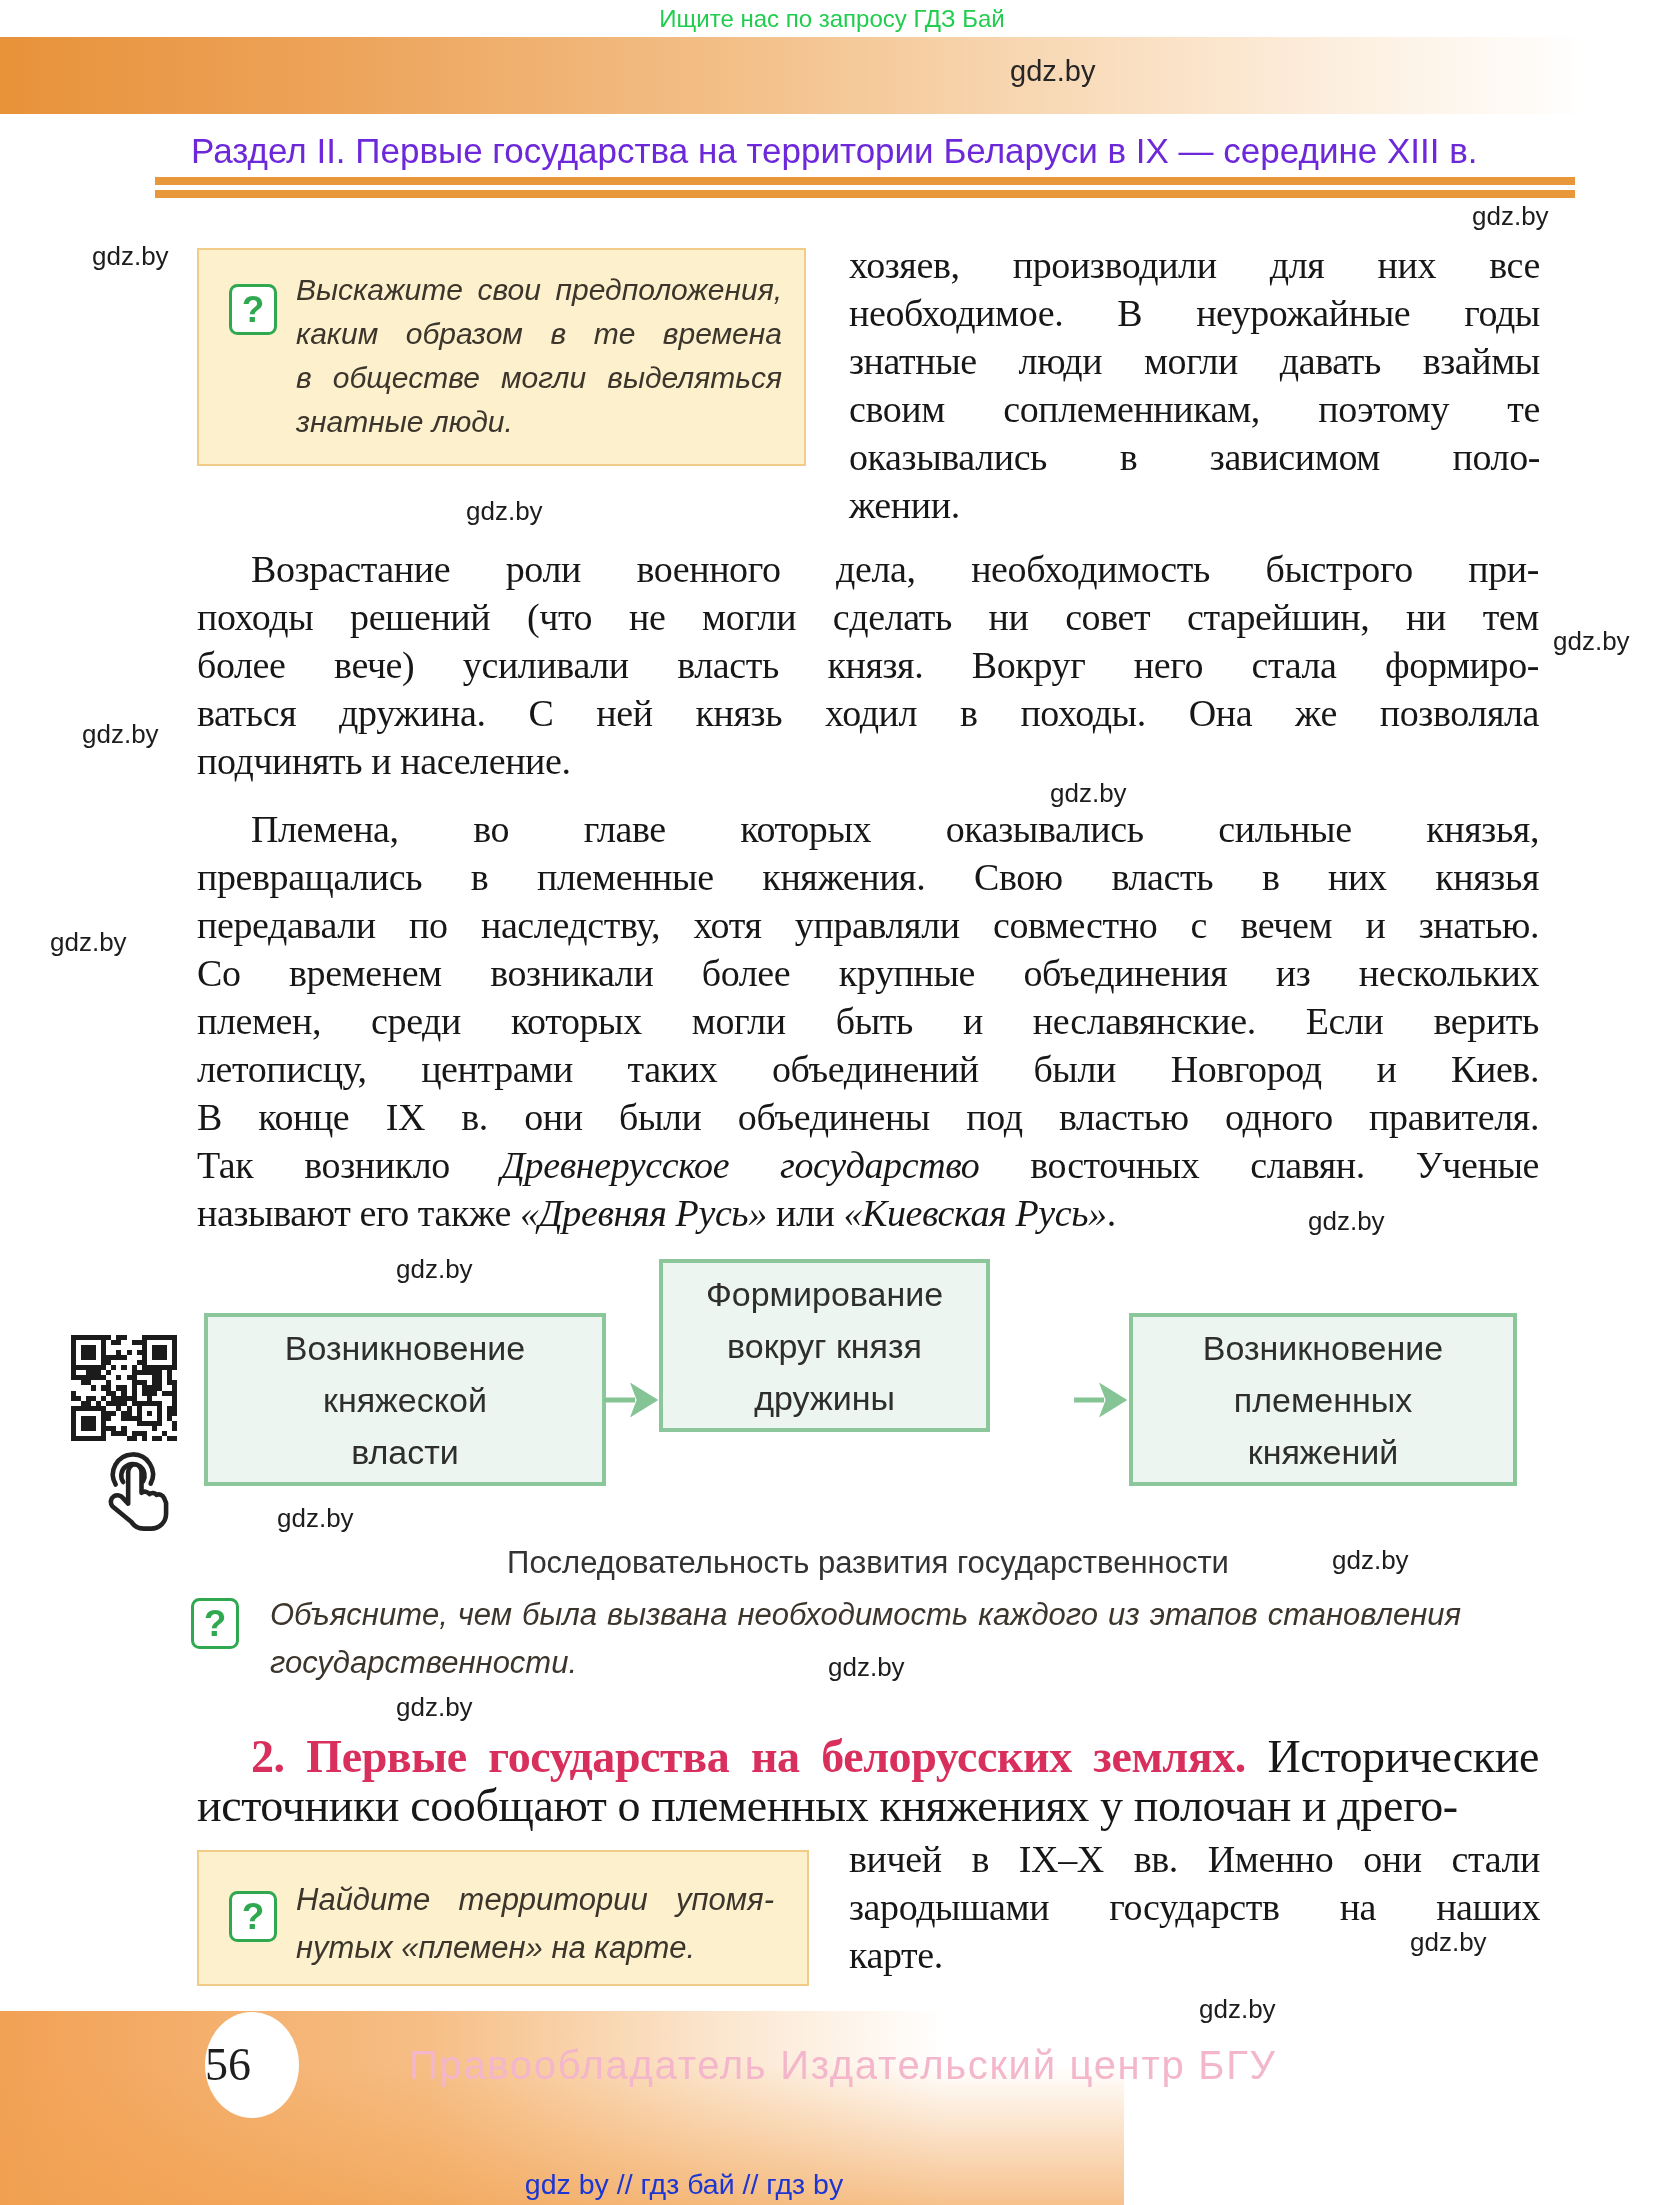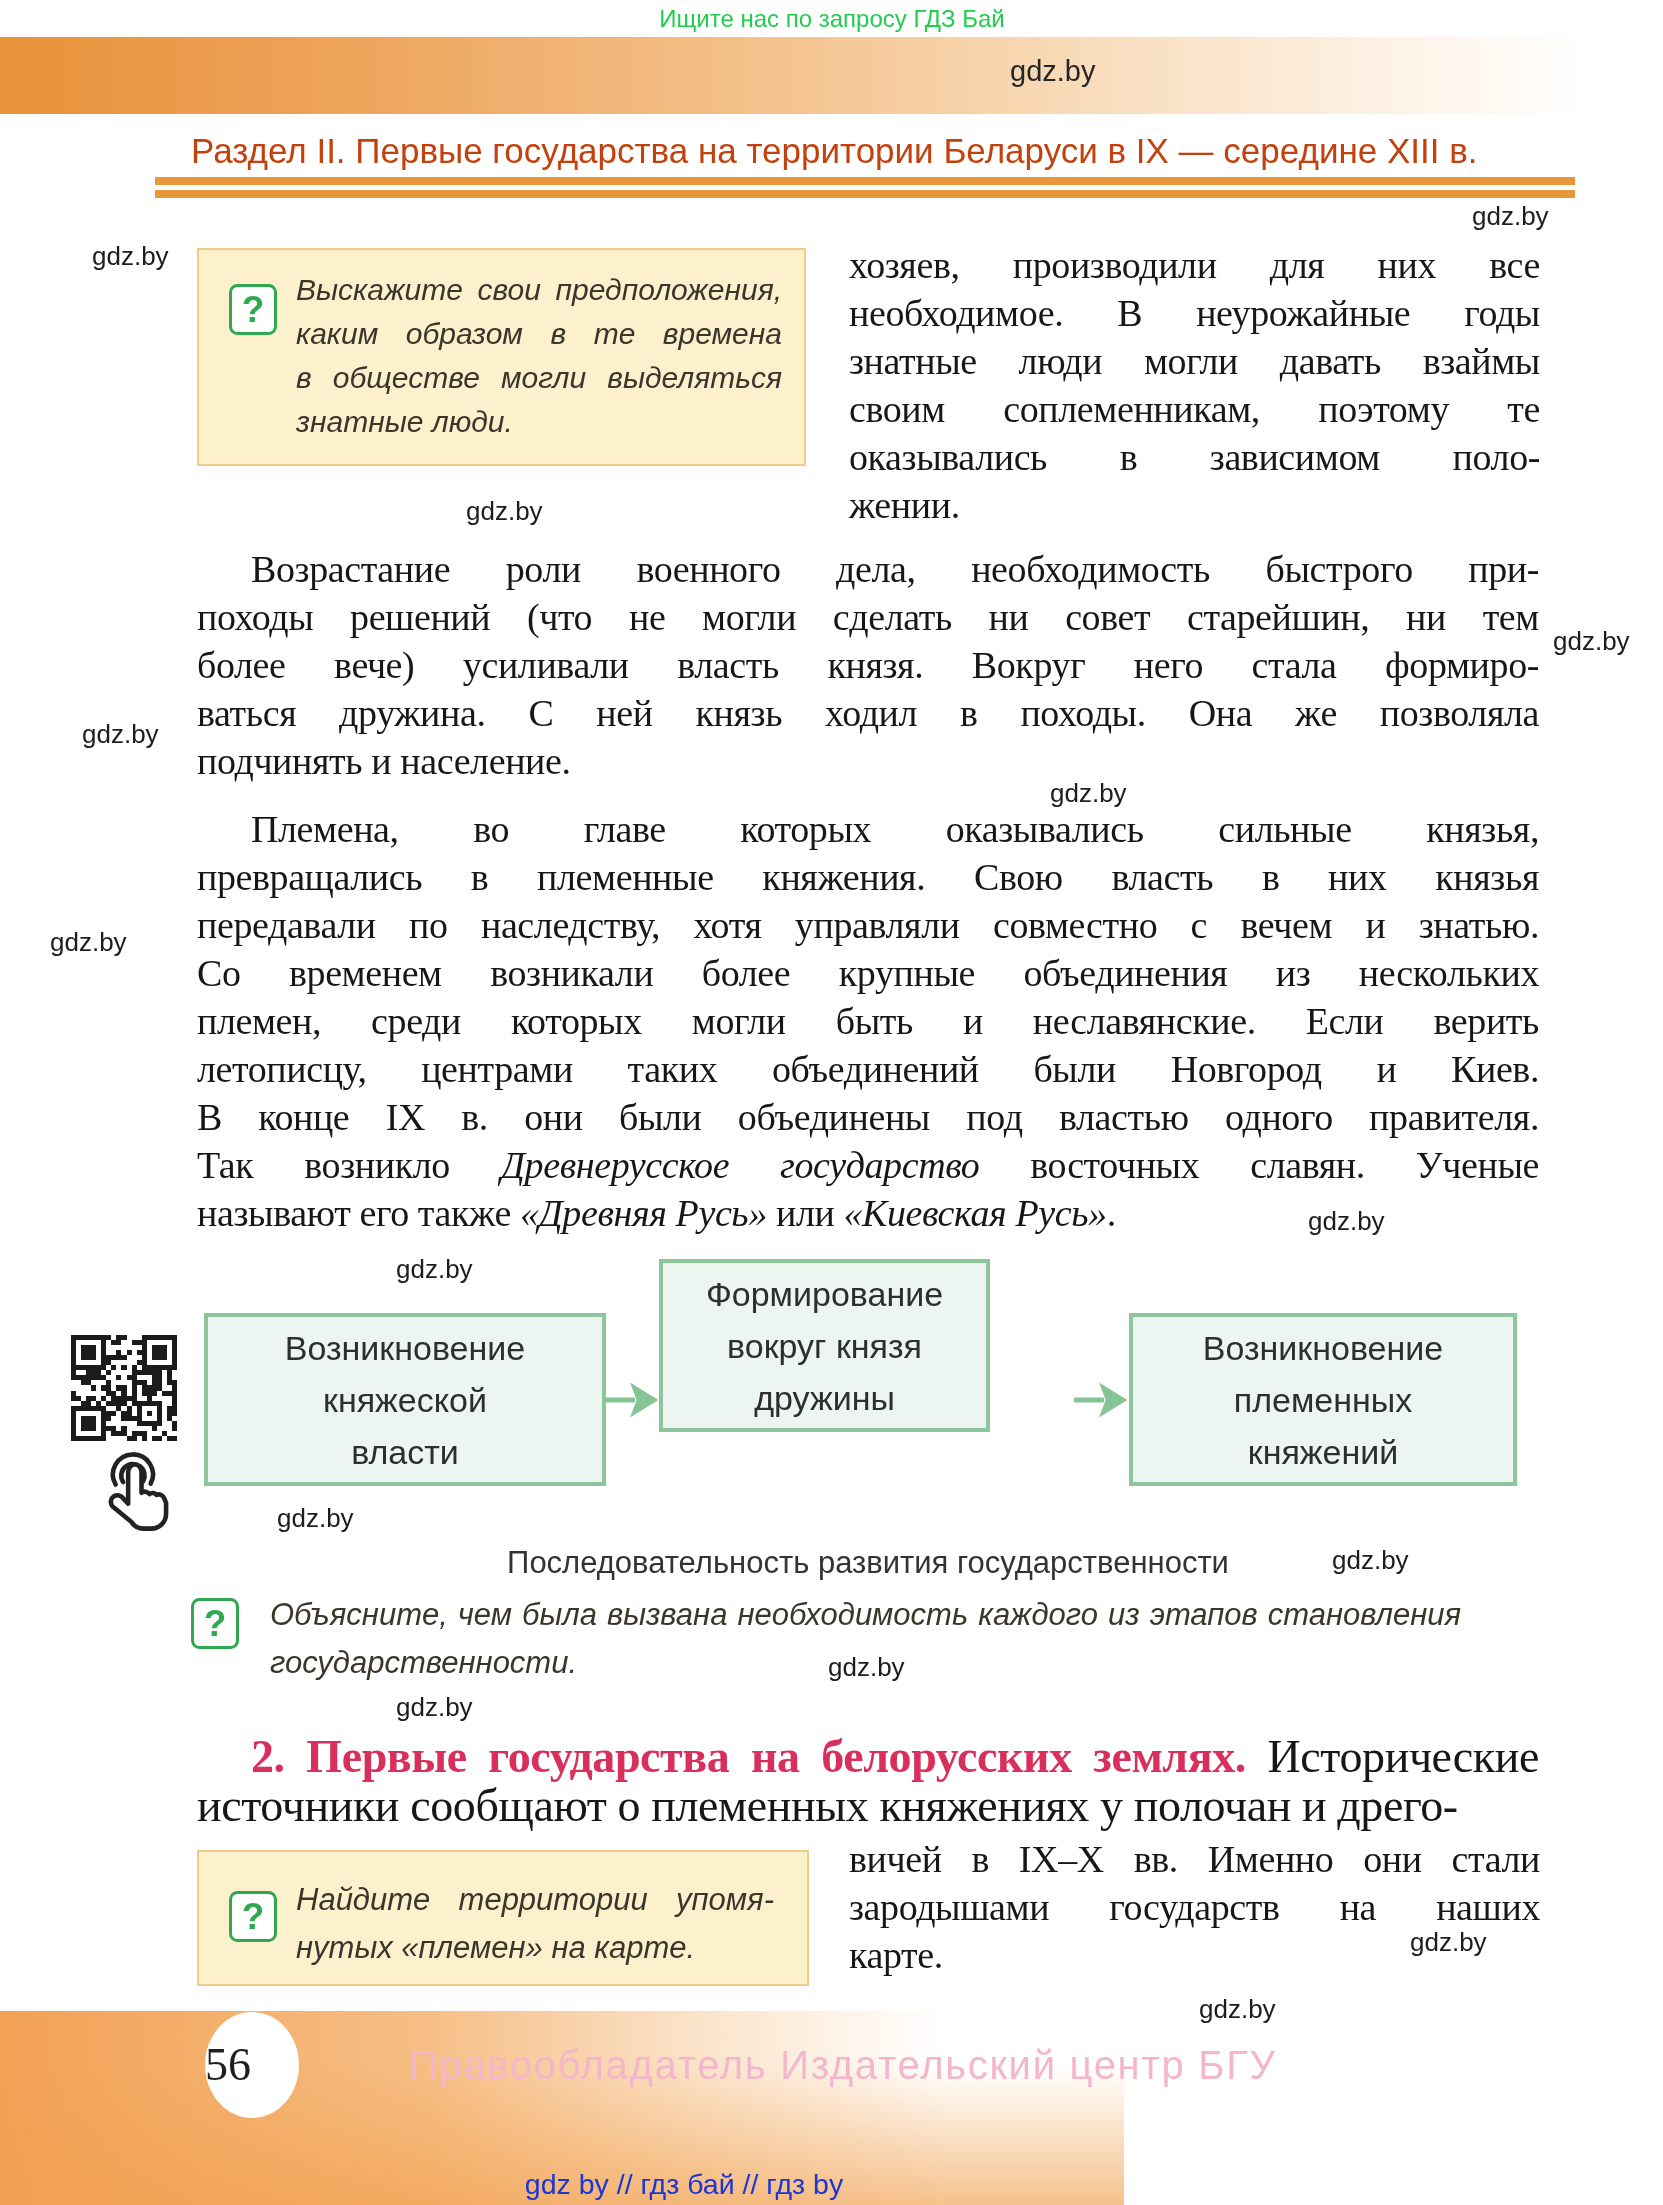--- a/index.html
+++ b/index.html
@@ -7,21 +7,21 @@
         font-family:"Liberation Serif",serif;color:#171717;}
   .abs{position:absolute;}
 
   
   .banner{left:0;top:5px;width:1664px;text-align:center;
           font:24px "Liberation Sans",sans-serif;color:#21cd4e;}
   .orange-bar{left:0;top:37px;width:1575px;height:77px;
       background:linear-gradient(90deg,#e8923a 0%,#eda45b 22%,#f3c18b 48%,#f9ddbd 70%,#fdf2e5 88%,#fffefd 100%);}
   .bar-wm{left:1010px;top:55px;font:29px "Liberation Sans",sans-serif;color:#262626;}
   .sec-title{left:191px;top:131px;white-space:nowrap;
-      font:35px "Liberation Sans",sans-serif;color:#c2410c;}
+      font:35px "Liberation Sans",sans-serif;color:#6d28d9;}
   .rule{left:155px;width:1420px;height:7.5px;background:#e8973b;}
 
   
   .wm{position:absolute;font:26px "Liberation Sans",sans-serif;color:#1d1d1d;}
 
   
   .ybox{background:#fdf0cd;border:2.5px solid #f1cc88;box-sizing:border-box;}
   .qicon{position:absolute;width:42px;height:45px;background:#fff;border:3.4px solid #2fa84f;
          border-radius:8.4px;color:#2fa84f;text-align:center;
          font:bold 37px/45px "Liberation Sans",sans-serif;}

